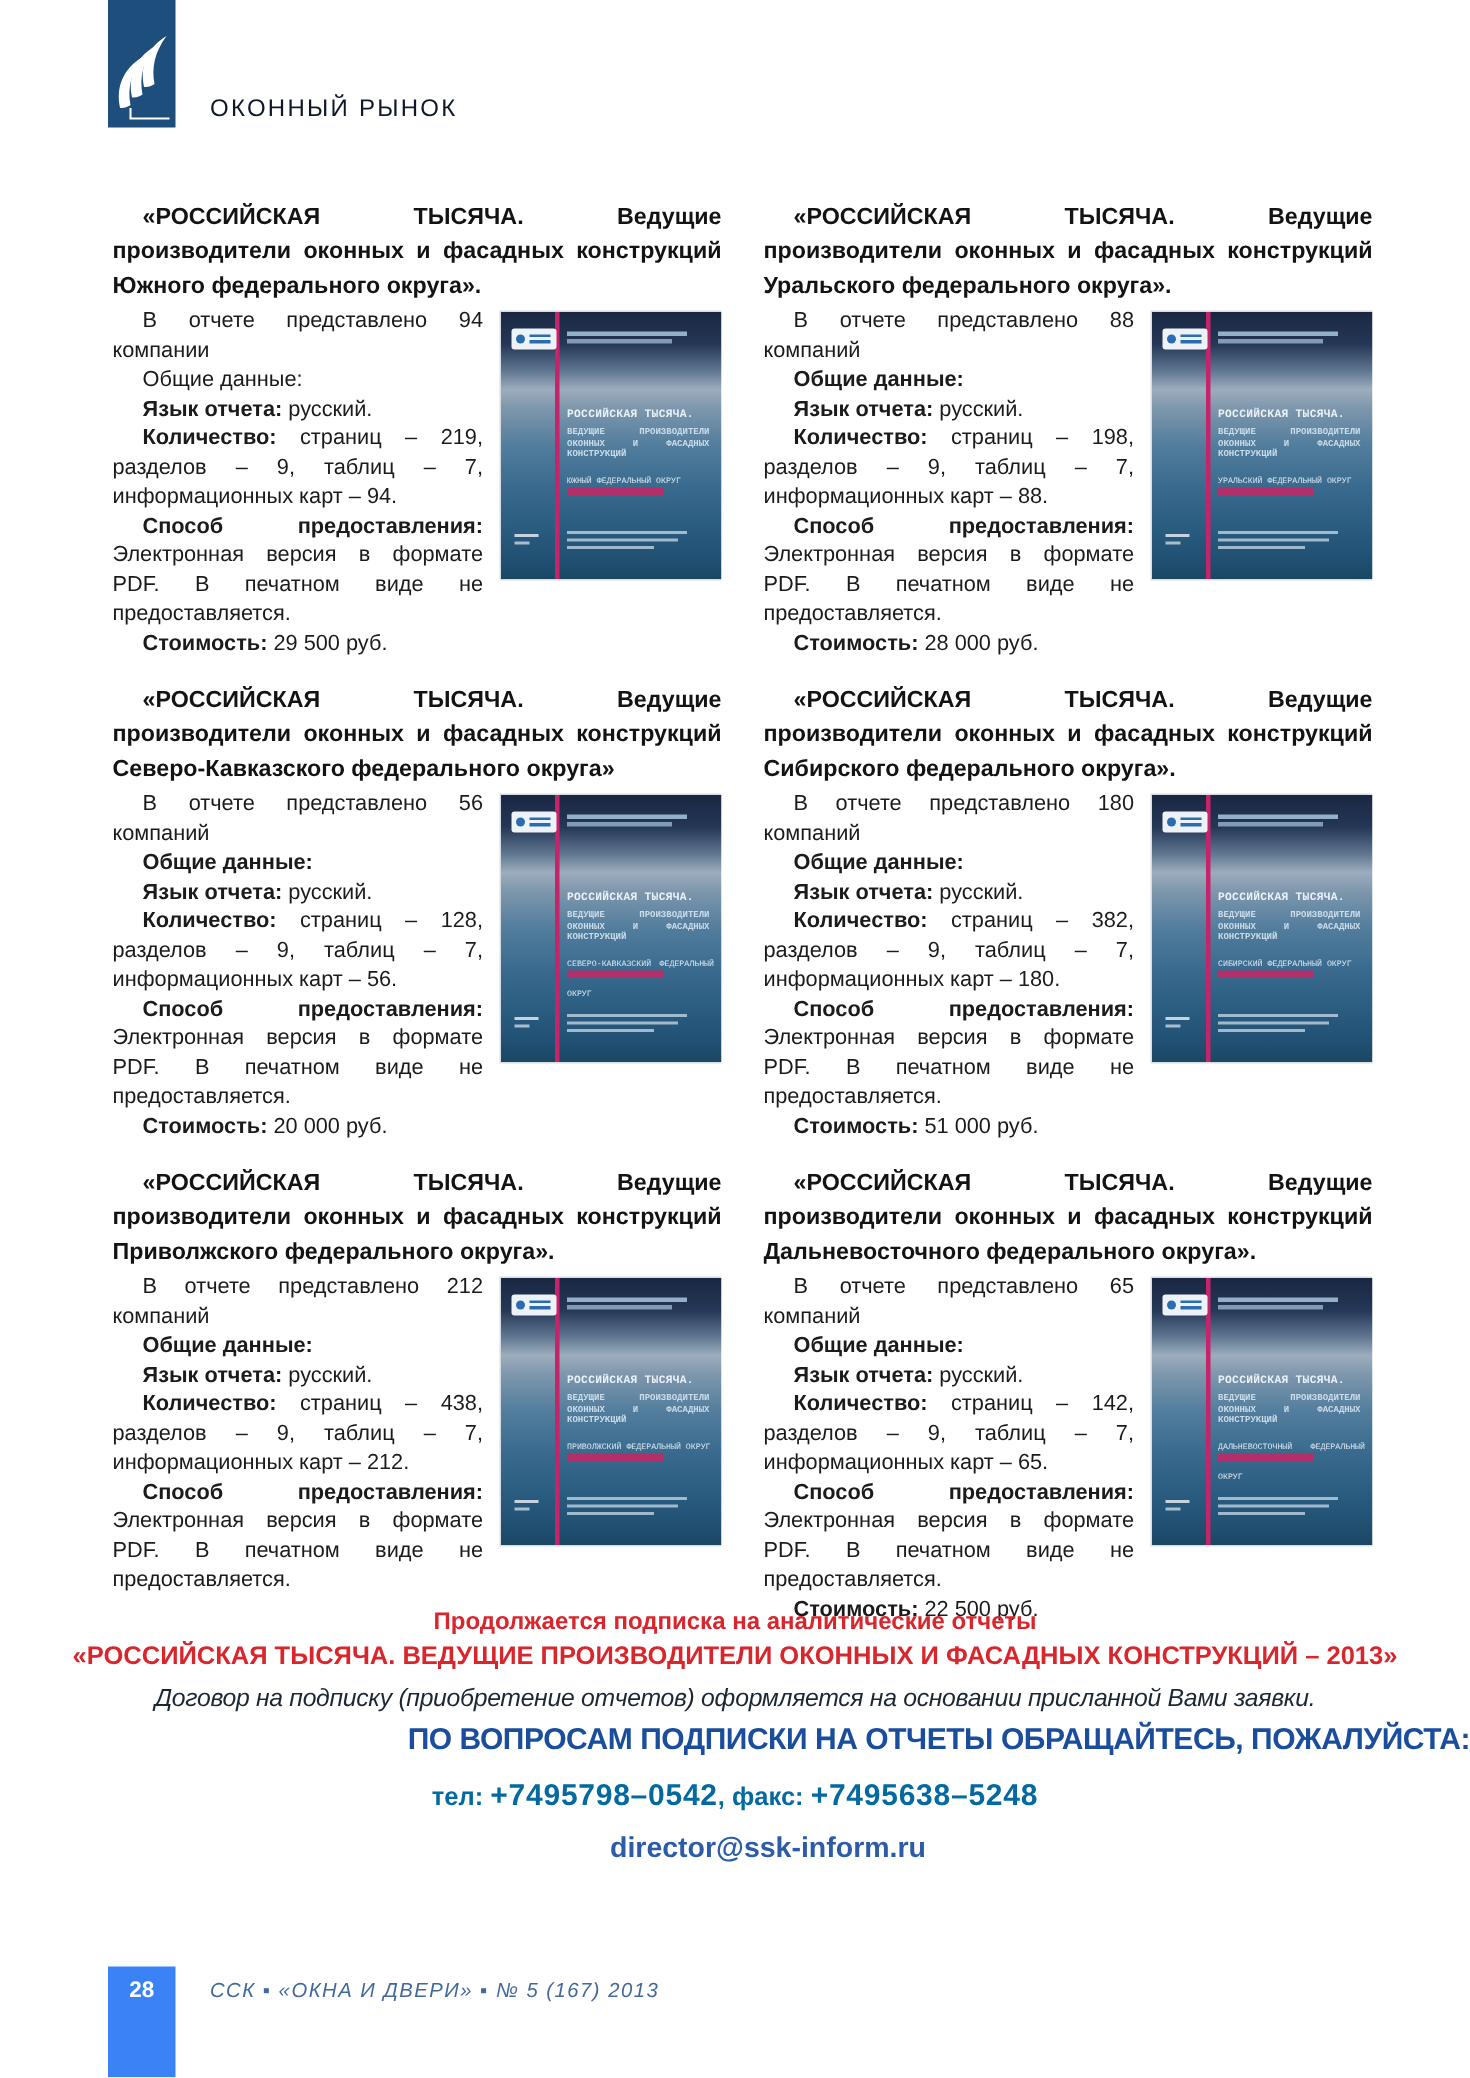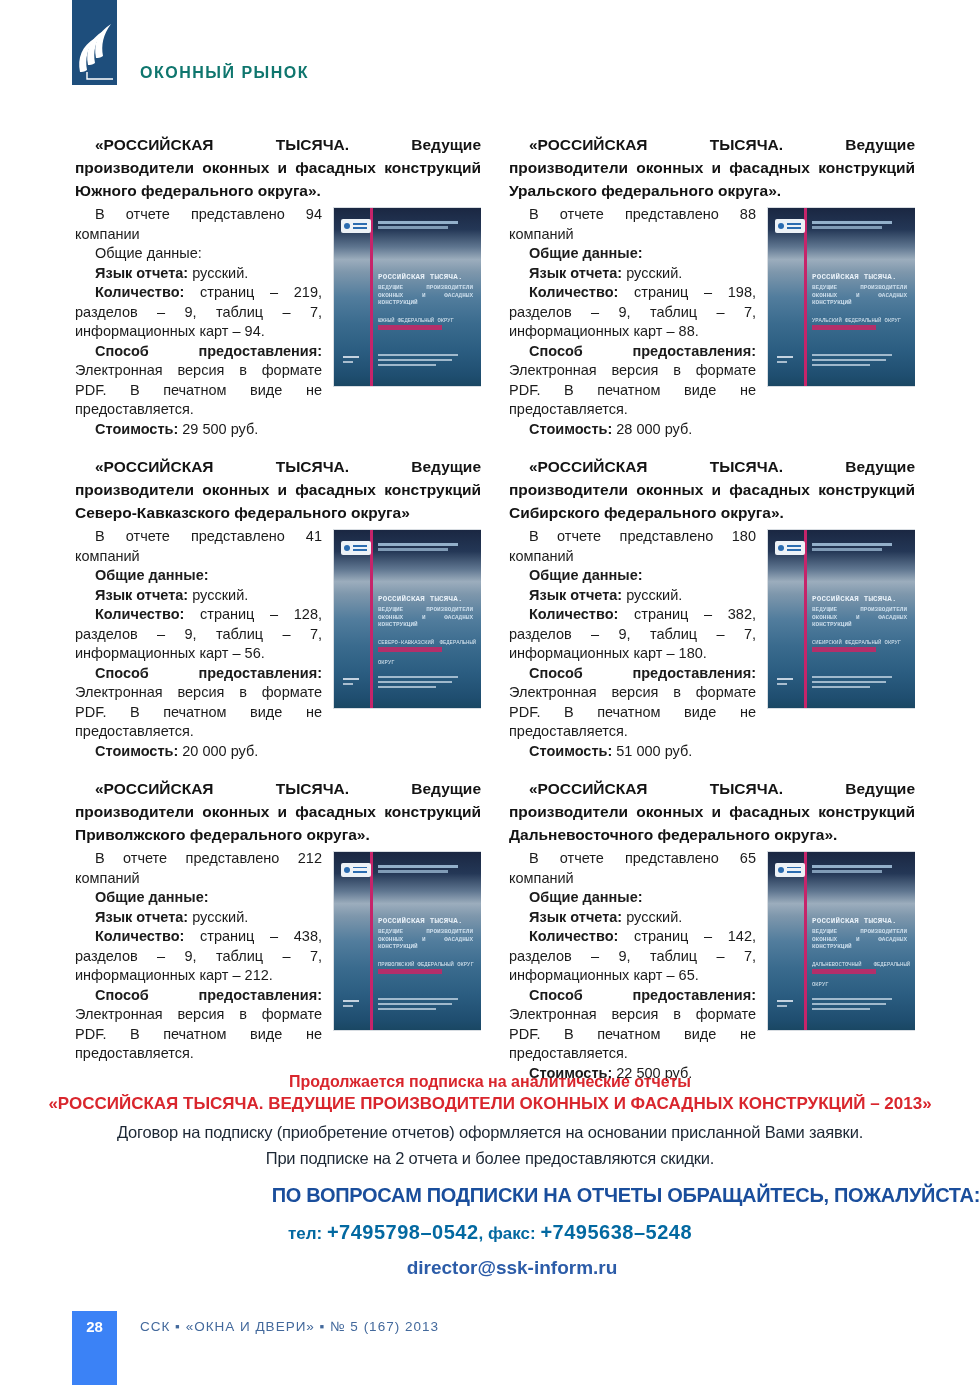--- a/index.html
+++ b/index.html
@@ -3,22 +3,22 @@
 <meta charset="utf-8">
 <style>
   html,body{margin:0;padding:0;background:#fff;}
   .page{
     position:relative;width:980px;height:1385px;background:#ffffff;overflow:hidden;
     font-family:"Liberation Sans",sans-serif;color:#111;
   }
   
   .brand-box{position:absolute;left:72px;top:0;width:45px;height:85px;background:#1E4E7C;}
   .section-title{
-    position:absolute;left:140px;top:64px;font-size:16px;font-weight:bold;
-    letter-spacing:1.5px;color:#0f766e;
+    position:absolute;left:140px;top:64px;font-size:16px;font-weight:normal;
+    letter-spacing:1.5px;color:#0f172a;
   }
   
   .reports-grid{
     position:absolute;left:75px;top:133px;width:840px;
     display:grid;grid-template-columns:1fr 1fr;column-gap:28px;row-gap:16px;
   }
   .card{overflow:hidden;}
   .card-title{
     margin:0 0 3px 0;font-size:15.5px;line-height:23px;font-weight:bold;
     text-align:justify;text-indent:20px;color:#131313;
@@ -49,30 +49,30 @@
   .cv-redbar{left:44px;top:117px;width:64px;height:4.5px;background:#BE2A67;opacity:.92;}
   .ml1{left:9px;top:148px;width:16px;height:2px;background:rgba(225,233,242,.85);}
   .ml2{left:9px;top:153px;width:10px;height:2px;background:rgba(225,233,242,.7);}
   .cl1{left:44px;top:146px;width:80px;height:2px;background:rgba(212,226,240,.7);}
   .cl2{left:44px;top:151px;width:74px;height:2px;background:rgba(212,226,240,.7);}
   .cl3{left:44px;top:156px;width:58px;height:2px;background:rgba(212,226,240,.7);}
   
   .subscription{position:absolute;left:0;top:1073px;width:980px;text-align:center;}
   .sub-line1{font-size:16px;font-weight:bold;color:#D9262D;margin:0 0 3px 0;}
   .sub-line2{font-size:17px;font-weight:bold;color:#D9262D;margin:0 0 9px 0;}
-  .sub-line3,.sub-line4{font-size:16.5px;color:#1C2734;letter-spacing:-0.2px;margin:0 0 7px 0;}
+  .sub-line3,.sub-line4{font-size:16.5px;color:#1C2734;letter-spacing:-0.2px;margin:0 0 7px 0;font-style:italic;}
   .sub-line4{margin-bottom:16px;}
   .contact-heading{font-size:20px;font-weight:bold;color:#1A4E9C;letter-spacing:-0.3px;margin:0 0 14px 0;text-align:right;}
   .tel-line{font-size:17px;font-weight:bold;color:#0369a1;margin:0 0 13px 0;}
   .tel-line .num{font-size:20px;letter-spacing:.5px;}
   .email-line{font-size:19px;font-weight:bold;color:#2C5CA8;margin:0;padding-left:44px;}
   
   .page-box{position:absolute;left:72px;top:1311px;width:45px;height:74px;background:#3b82f6;}
   .page-number{display:block;text-align:center;padding-top:7px;color:#fff;font-size:15px;font-weight:bold;}
-  .issue-line{position:absolute;left:140px;top:1319px;font-size:13.5px;letter-spacing:1px;color:#43699C;}
+  .issue-line{position:absolute;left:140px;top:1319px;font-size:13.5px;letter-spacing:1px;color:#43699C;font-style:italic;}
 </style>
 </head>
 <body>
 
 <div class="page">
 
   <div class="brand-box">
     <svg width="45" height="85" viewBox="0 0 45 85">
       <path d="M8,72 C5,58 10,46 23,38 C15,49 13,59 15,70 C12,72 10,72 8,72 Z" fill="#ffffff"></path>
       <path d="M16,65 C13,51 18,39 31,31 C23,42 21,52 23,63 C20,65 18,65 16,65 Z" fill="#ffffff"></path>
@@ -148,21 +148,21 @@
           <span class="cv-title">РОССИЙСКАЯ ТЫСЯЧА.</span>
           <span class="cv-sub">ВЕДУЩИЕ ПРОИЗВОДИТЕЛИ ОКОННЫХ И ФАСАДНЫХ КОНСТРУКЦИЙ</span>
           <span class="cv-district">СЕВЕРО-КАВКАЗСКИЙ ФЕДЕРАЛЬНЫЙ ОКРУГ</span>
           <span class="cv-redbar"></span>
           <span class="ml1"></span>
           <span class="ml2"></span>
           <span class="cl1"></span>
           <span class="cl2"></span>
           <span class="cl3"></span>
         </div>
-        <p>В отчете представлено 41 компаний</p>
+        <p>В отчете представлено 56 компаний</p>
         <p class="gen">Общие данные:</p>
         <p><b>Язык отчета:</b><span> русский.</span></p>
         <p><b>Количество:</b><span> страниц – 128, разделов – 9, таблиц – 7, информационных карт – 56.</span></p>
         <p><b>Способ предоставления:</b><span> Электронная версия в формате PDF. В печатном виде не предоставляется.</span></p>
         <p><b>Стоимость:</b><span> 20 000 руб.</span></p>
       </div>
     </article>
 
     <article class="card">
       <h3 class="card-title">«РОССИЙСКАЯ ТЫСЯЧА. Ведущие производители оконных и фасадных конструкций Сибирского федерального округа».</h3>
@@ -242,21 +242,20 @@
         <p><b>Способ предоставления:</b><span> Электронная версия в формате PDF. В печатном виде не предоставляется.</span></p>
         <p><b>Стоимость:</b><span> 22 500 руб.</span></p>
       </div>
     </article>
   </div>
 
   <div class="subscription">
     <p class="sub-line1">Продолжается подписка на аналитические отчеты</p>
     <p class="sub-line2">«РОССИЙСКАЯ ТЫСЯЧА. ВЕДУЩИЕ ПРОИЗВОДИТЕЛИ ОКОННЫХ И ФАСАДНЫХ КОНСТРУКЦИЙ – 2013»</p>
     <p class="sub-line3">Договор на подписку (приобретение отчетов) оформляется на основании присланной Вами заявки.</p>
-    <p class="sub-line4">При подписке на 2 отчета и более предоставляются скидки.</p>
     <p class="contact-heading">ПО ВОПРОСАМ ПОДПИСКИ НА ОТЧЕТЫ ОБРАЩАЙТЕСЬ, ПОЖАЛУЙСТА:</p>
     <p class="tel-line"><span>тел: </span><span class="num">+7495798–0542</span><span>, факс: </span><span class="num">+7495638–5248</span></p>
     <p class="email-line">director@ssk-inform.ru</p>
   </div>
 
   <div class="page-box">
     <span class="page-number">28</span>
   </div>
   <div class="issue-line">ССК ▪ «ОКНА И ДВЕРИ» ▪ № 5 (167) 2013</div>
 

